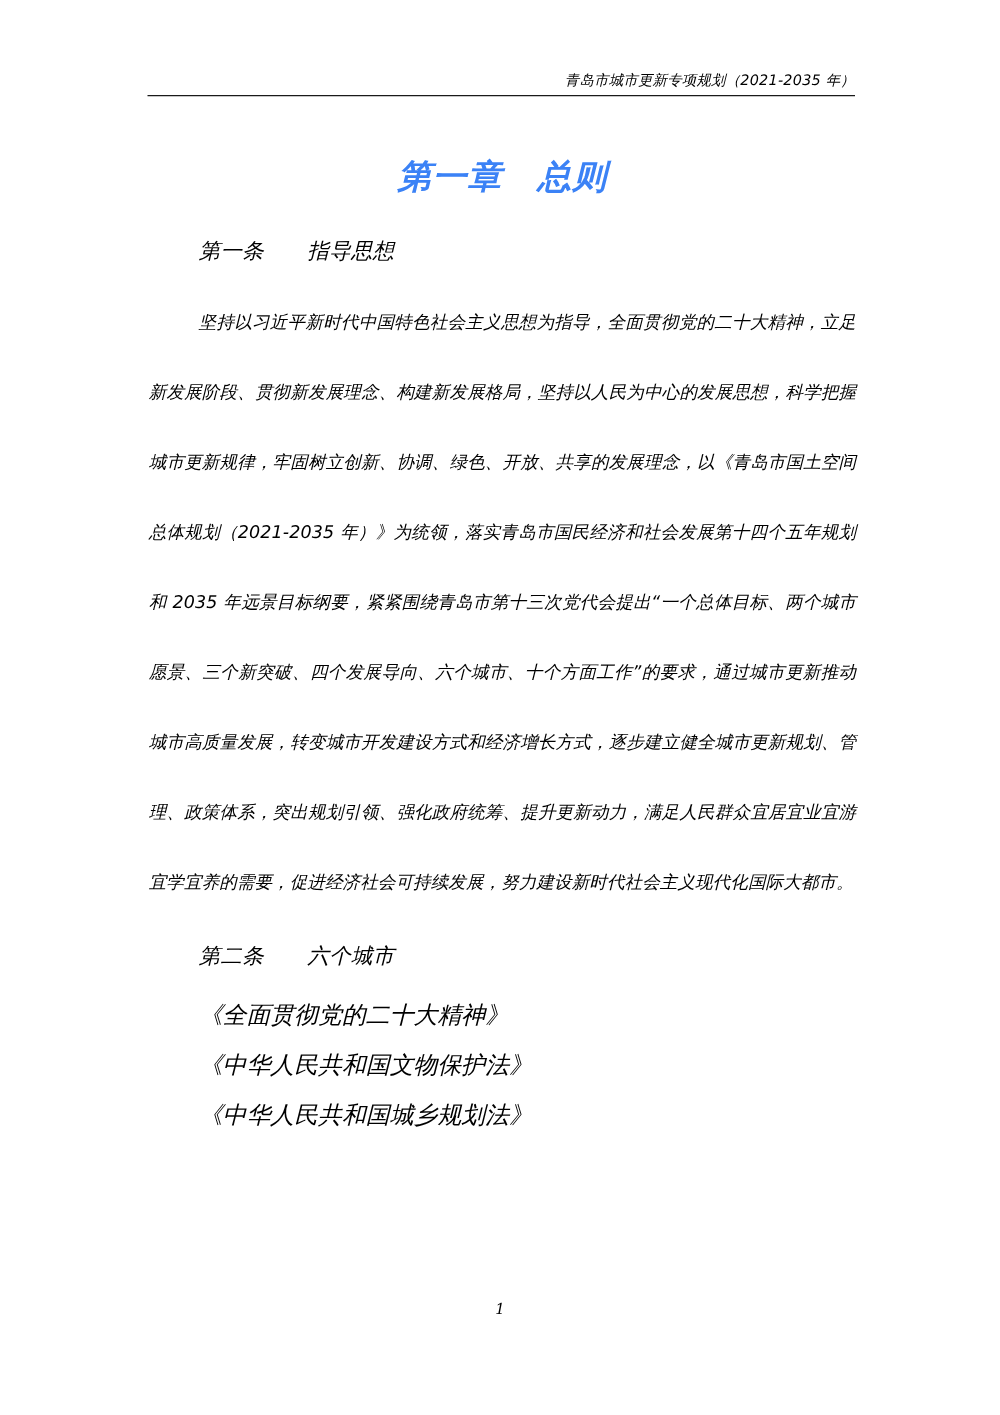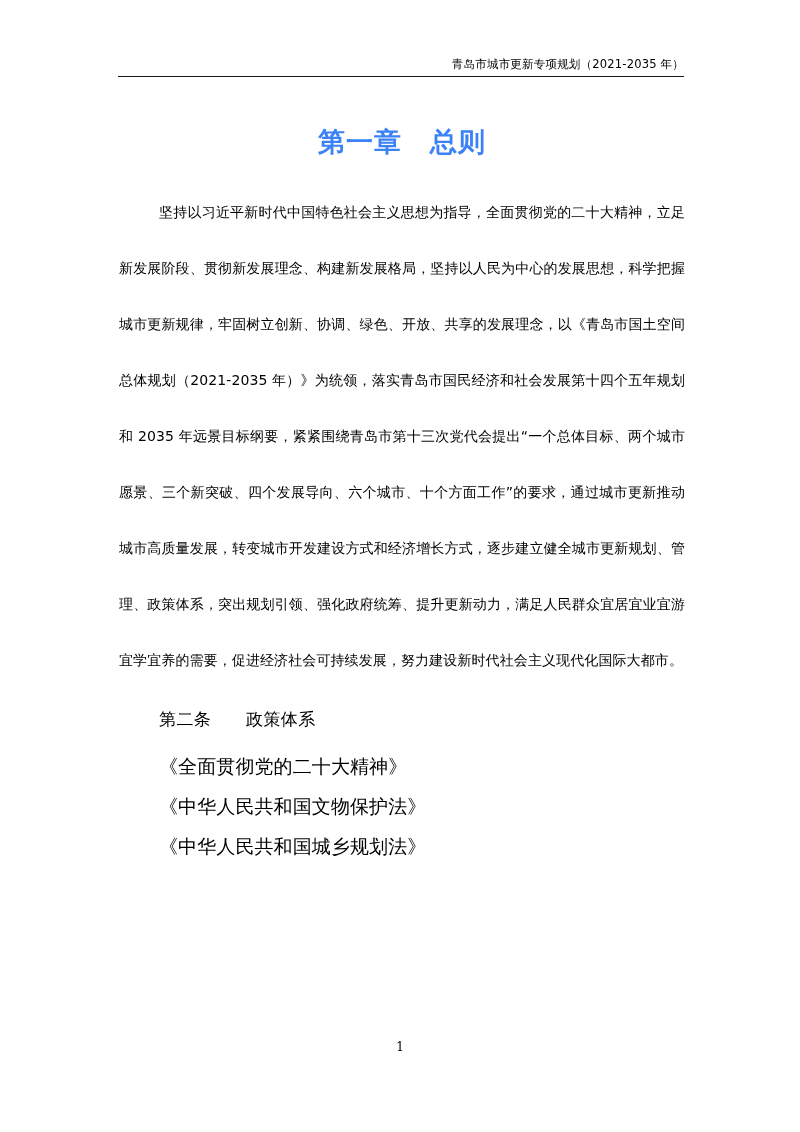--- a/index.html
+++ b/index.html
@@ -14,20 +14,21 @@
     color: #000000;
     position: relative;
     overflow: hidden;
   }
 
   .page {
     position: relative;
     width: 668px;
     height: 1132px;
     box-sizing: border-box;
+    font-style: italic;
   }
 
   
   .page-header {
     position: absolute;
     left: 118px;
     top: 56px;
     width: 566px;
   }
   .page-header-text {
@@ -119,26 +120,27 @@
 
   <div class="page-header">
     <div class="page-header-text">青岛市城市更新专项规划（2021-2035 年）</div>
     <div class="page-header-rule"></div>
   </div>
 
   <div class="content">
 
     <h1 class="chapter-title">第一章　总则</h1>
 
+    <p class="article-heading">第一条　　指导思想</p>
 
     <p class="body-paragraph">坚持以习近平新时代中国特色社会主义思想为指导，全面贯彻党的二十大精神，立足新发展阶段、贯彻新发展理念、构建新发展格局，坚持以人民为中心的发展思想，科学把握城市更新规律，牢固树立创新、协调、绿色、开放、共享的发展理念，以《青岛市国土空间总体规划（2021-2035 年）》为统领，落实青岛市国民经济和社会发展第十四个五年规划和 2035 年远景目标纲要，紧紧围绕青岛市第十三次党代会提出“一个总体目标、两个城市愿景、三个新突破、四个发展导向、六个城市、十个方面工作”的要求，通过城市更新推动城市高质量发展，转变城市开发建设方式和经济增长方式，逐步建立健全城市更新规划、管理、政策体系，突出规划引领、强化政府统筹、提升更新动力，满足人民群众宜居宜业宜游宜学宜养的需要，促进经济社会可持续发展，努力建设新时代社会主义现代化国际大都市。</p>
 
     <div class="spacer-sm"></div>
 
-    <p class="article-heading">第二条　　政策体系</p>
+    <p class="article-heading">第二条　　六个城市</p>
 
     <ul class="law-list">
       <li>《全面贯彻党的二十大精神》</li>
       <li>《中华人民共和国文物保护法》</li>
       <li>《中华人民共和国城乡规划法》</li>
     </ul>
 
   </div>
 
   <div class="page-footer">

